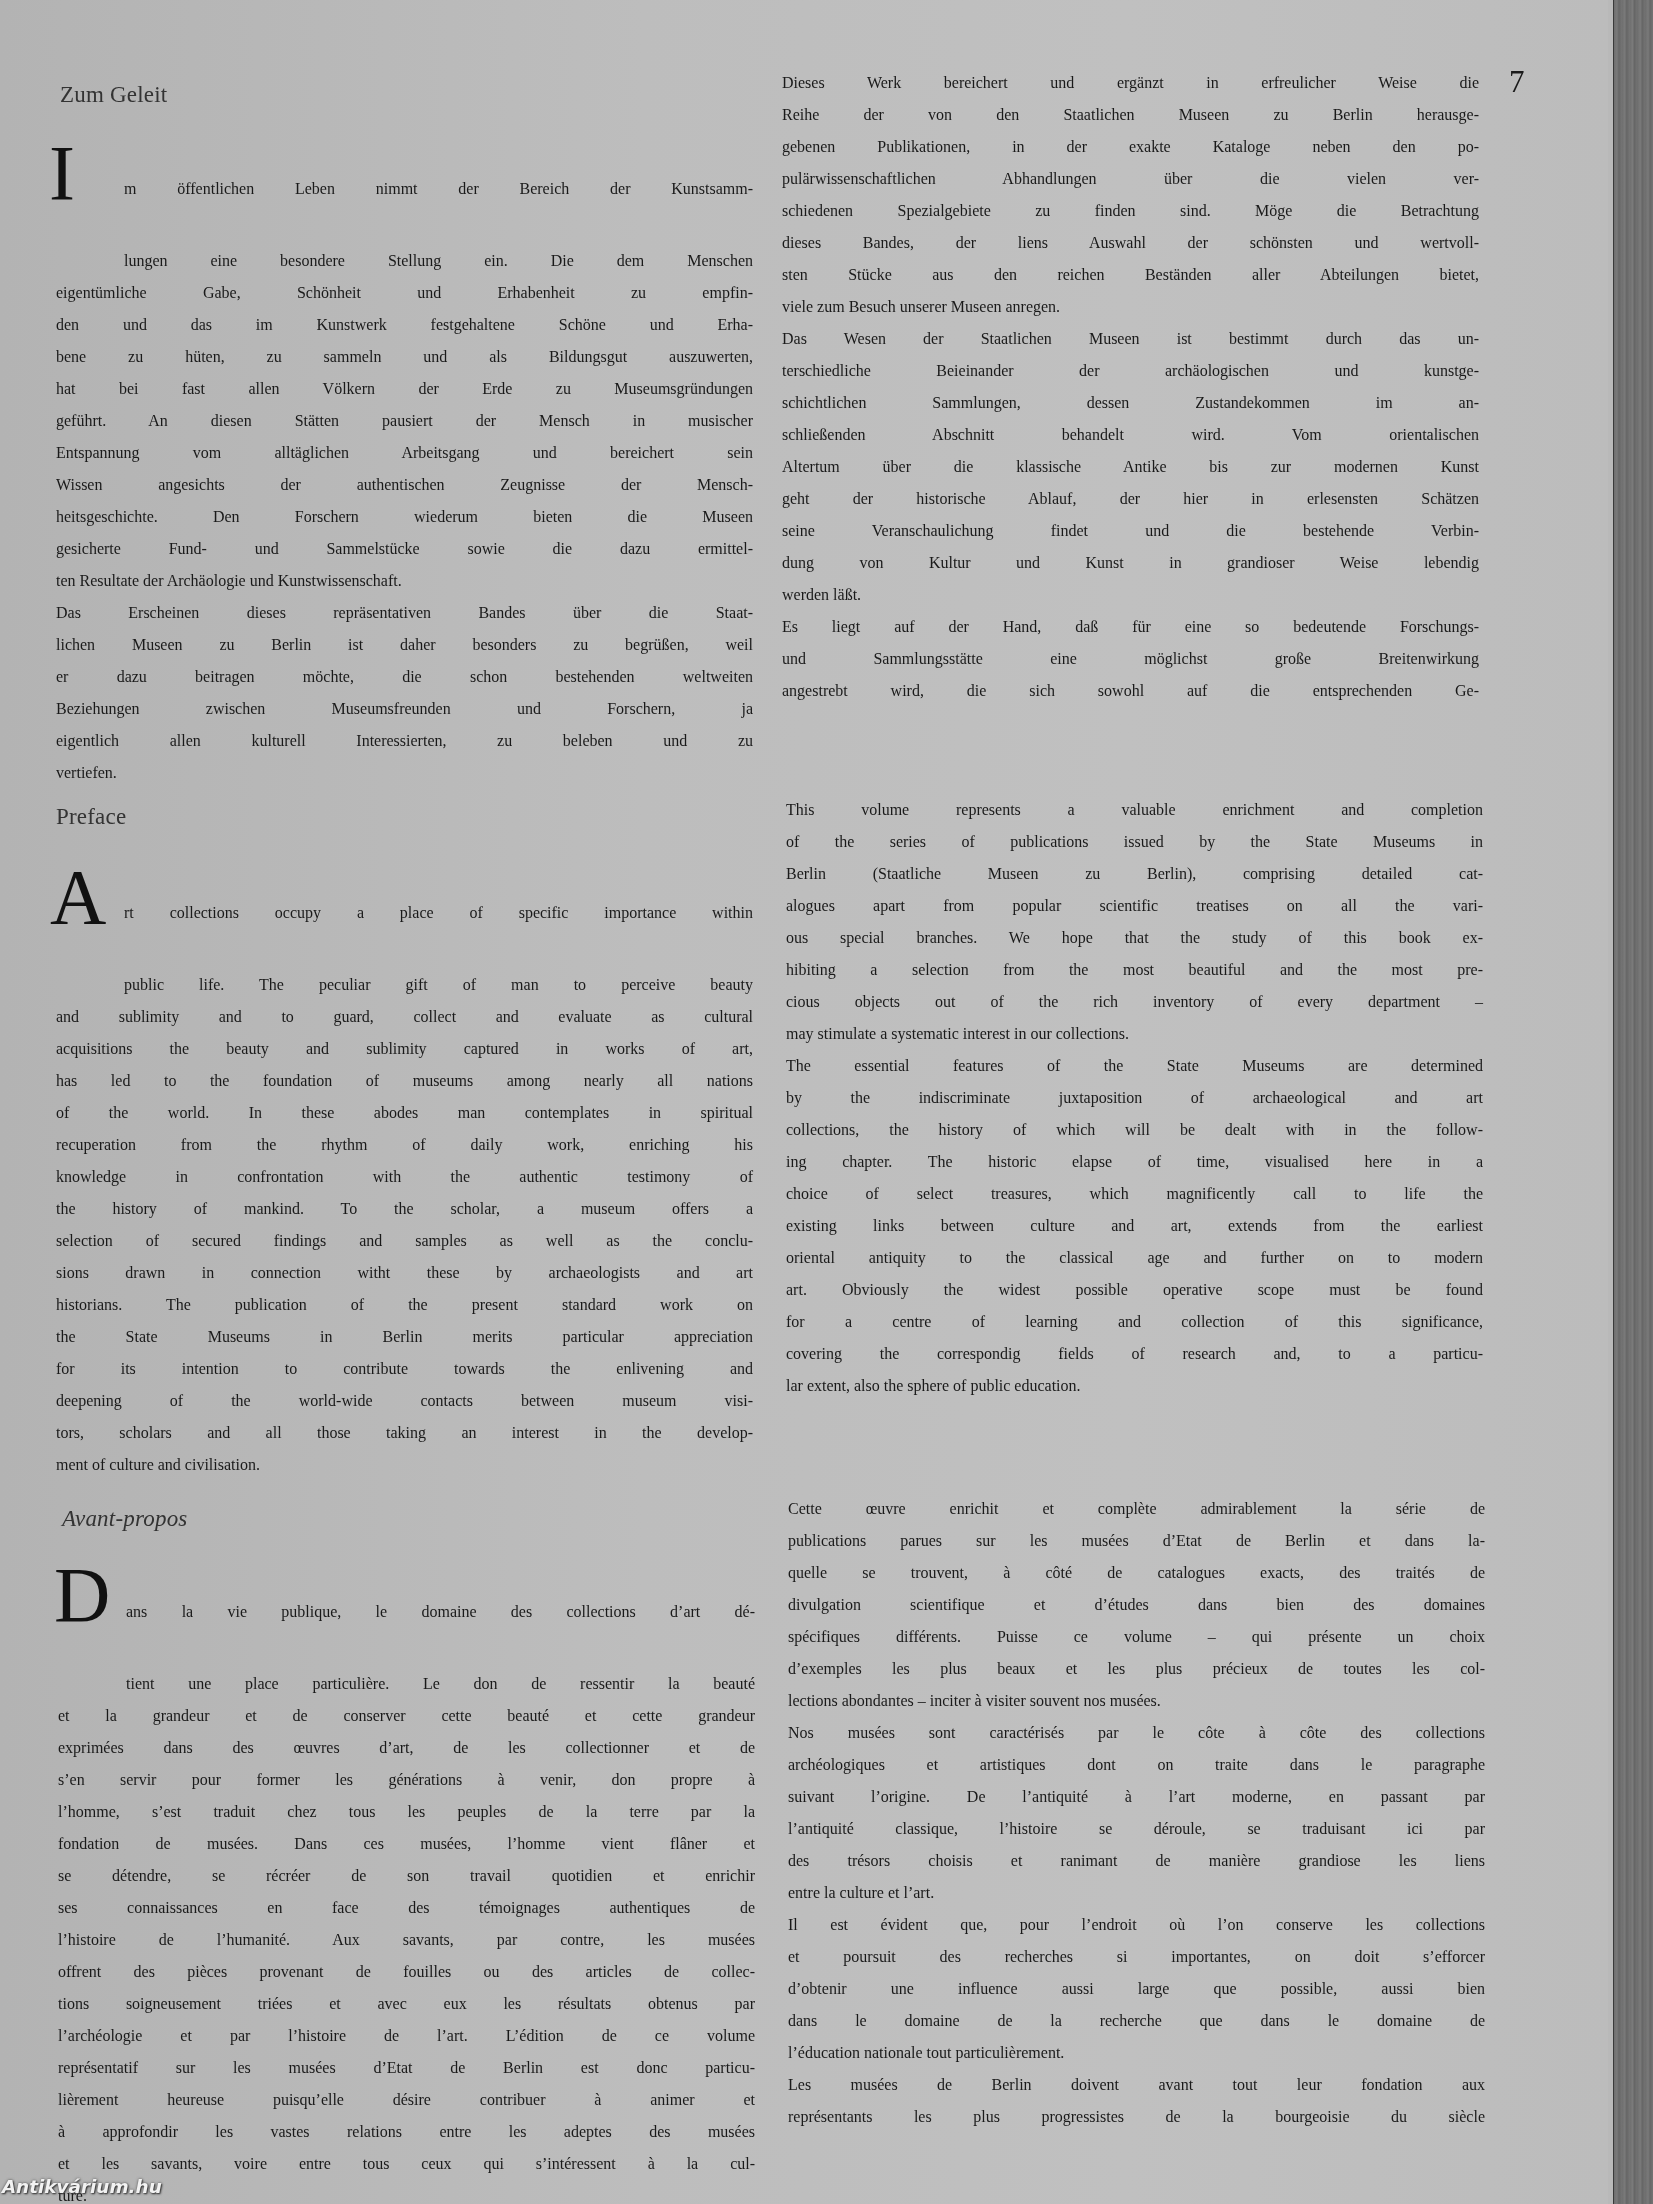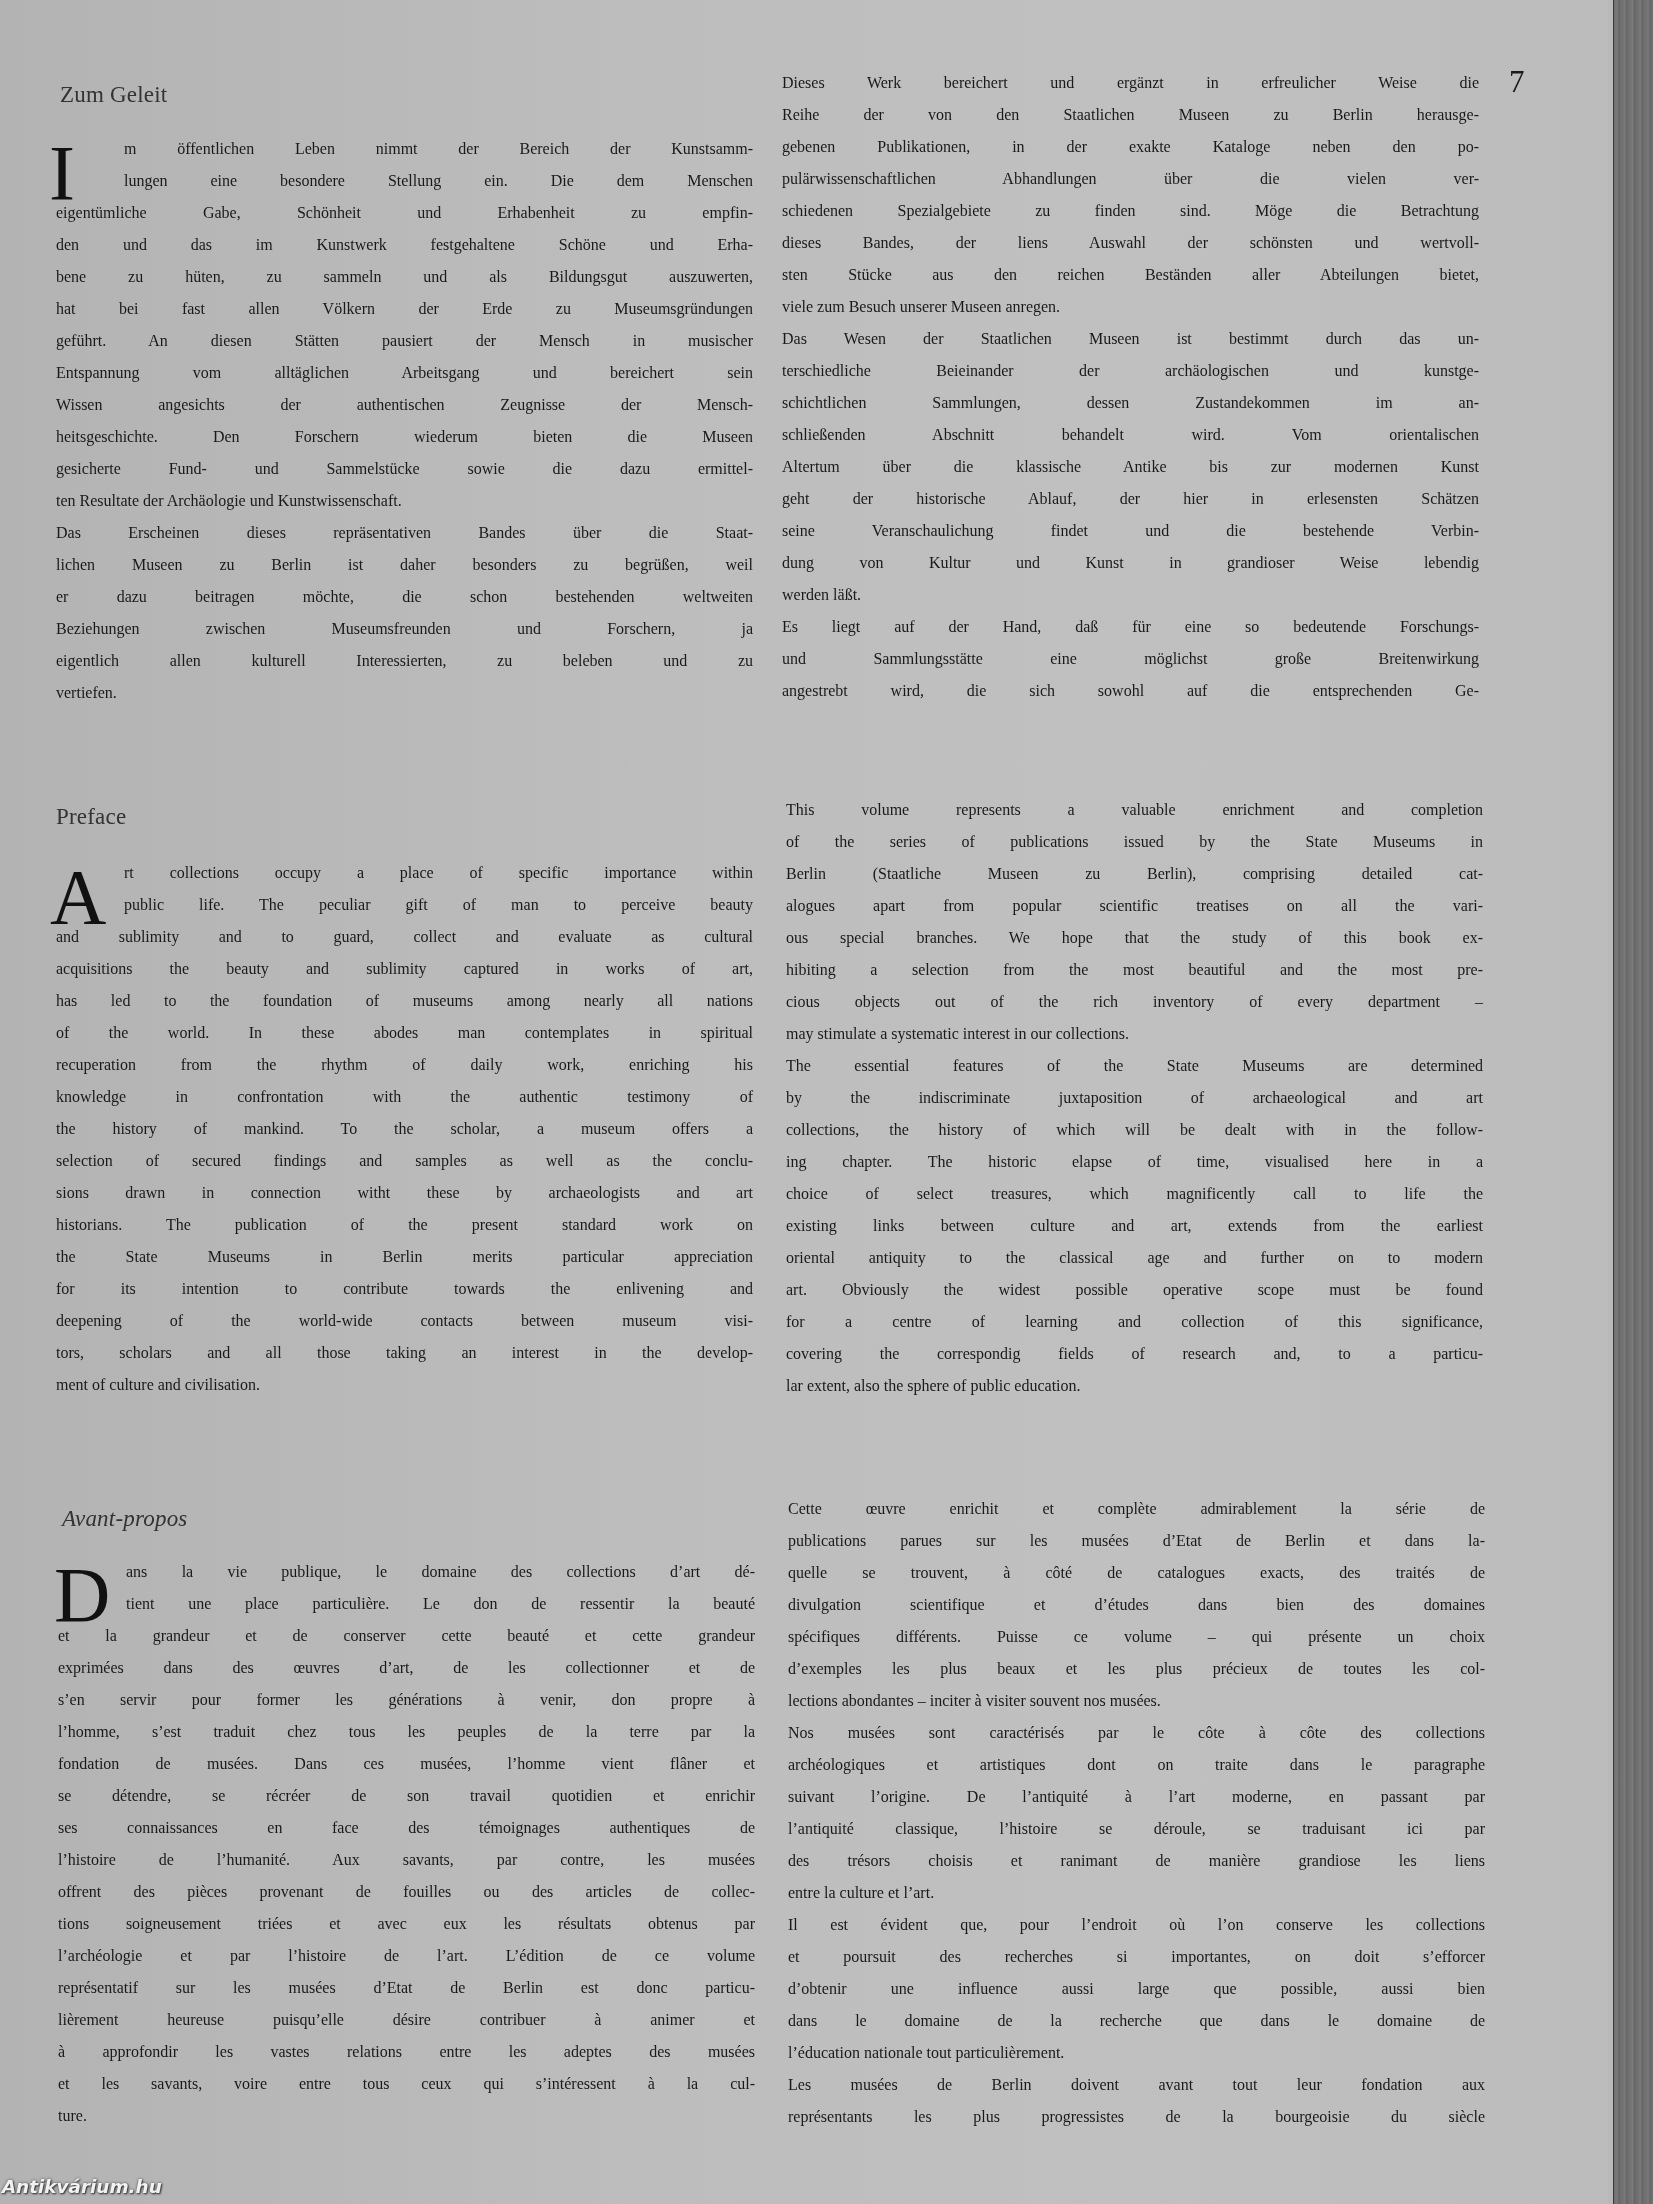--- a/index.html
+++ b/index.html
@@ -23,21 +23,21 @@
   }
   .col {
     position: absolute; width: 697px;
     font-size: 16px; line-height: 32px;
   }
   .col .line {
     display: block; text-align: justify; text-align-last: justify;
     white-space: nowrap; height: 32px; overflow: visible;
   }
   .col .line.last { text-align-last: left; }
-  .col .line.indent { padding-left: 68px; }
+  .col .line.indent { padding-left: 68px; margin-top: 40px; }
   .dropcap {
     position: absolute; font-size: 78px; line-height: 62px; color: #111;
     font-weight: normal;
   }
   .pagenum {
     position: absolute; left: 1509px; top: 64px; font-size: 31px; color: #1a1a1a;
   }
   .watermark {
     position: absolute; left: 1.9px; top: 2176px; font-family: "DejaVu Sans", sans-serif;
     font-weight: bold; font-size: 18.4px; color: #f2f2f2;

